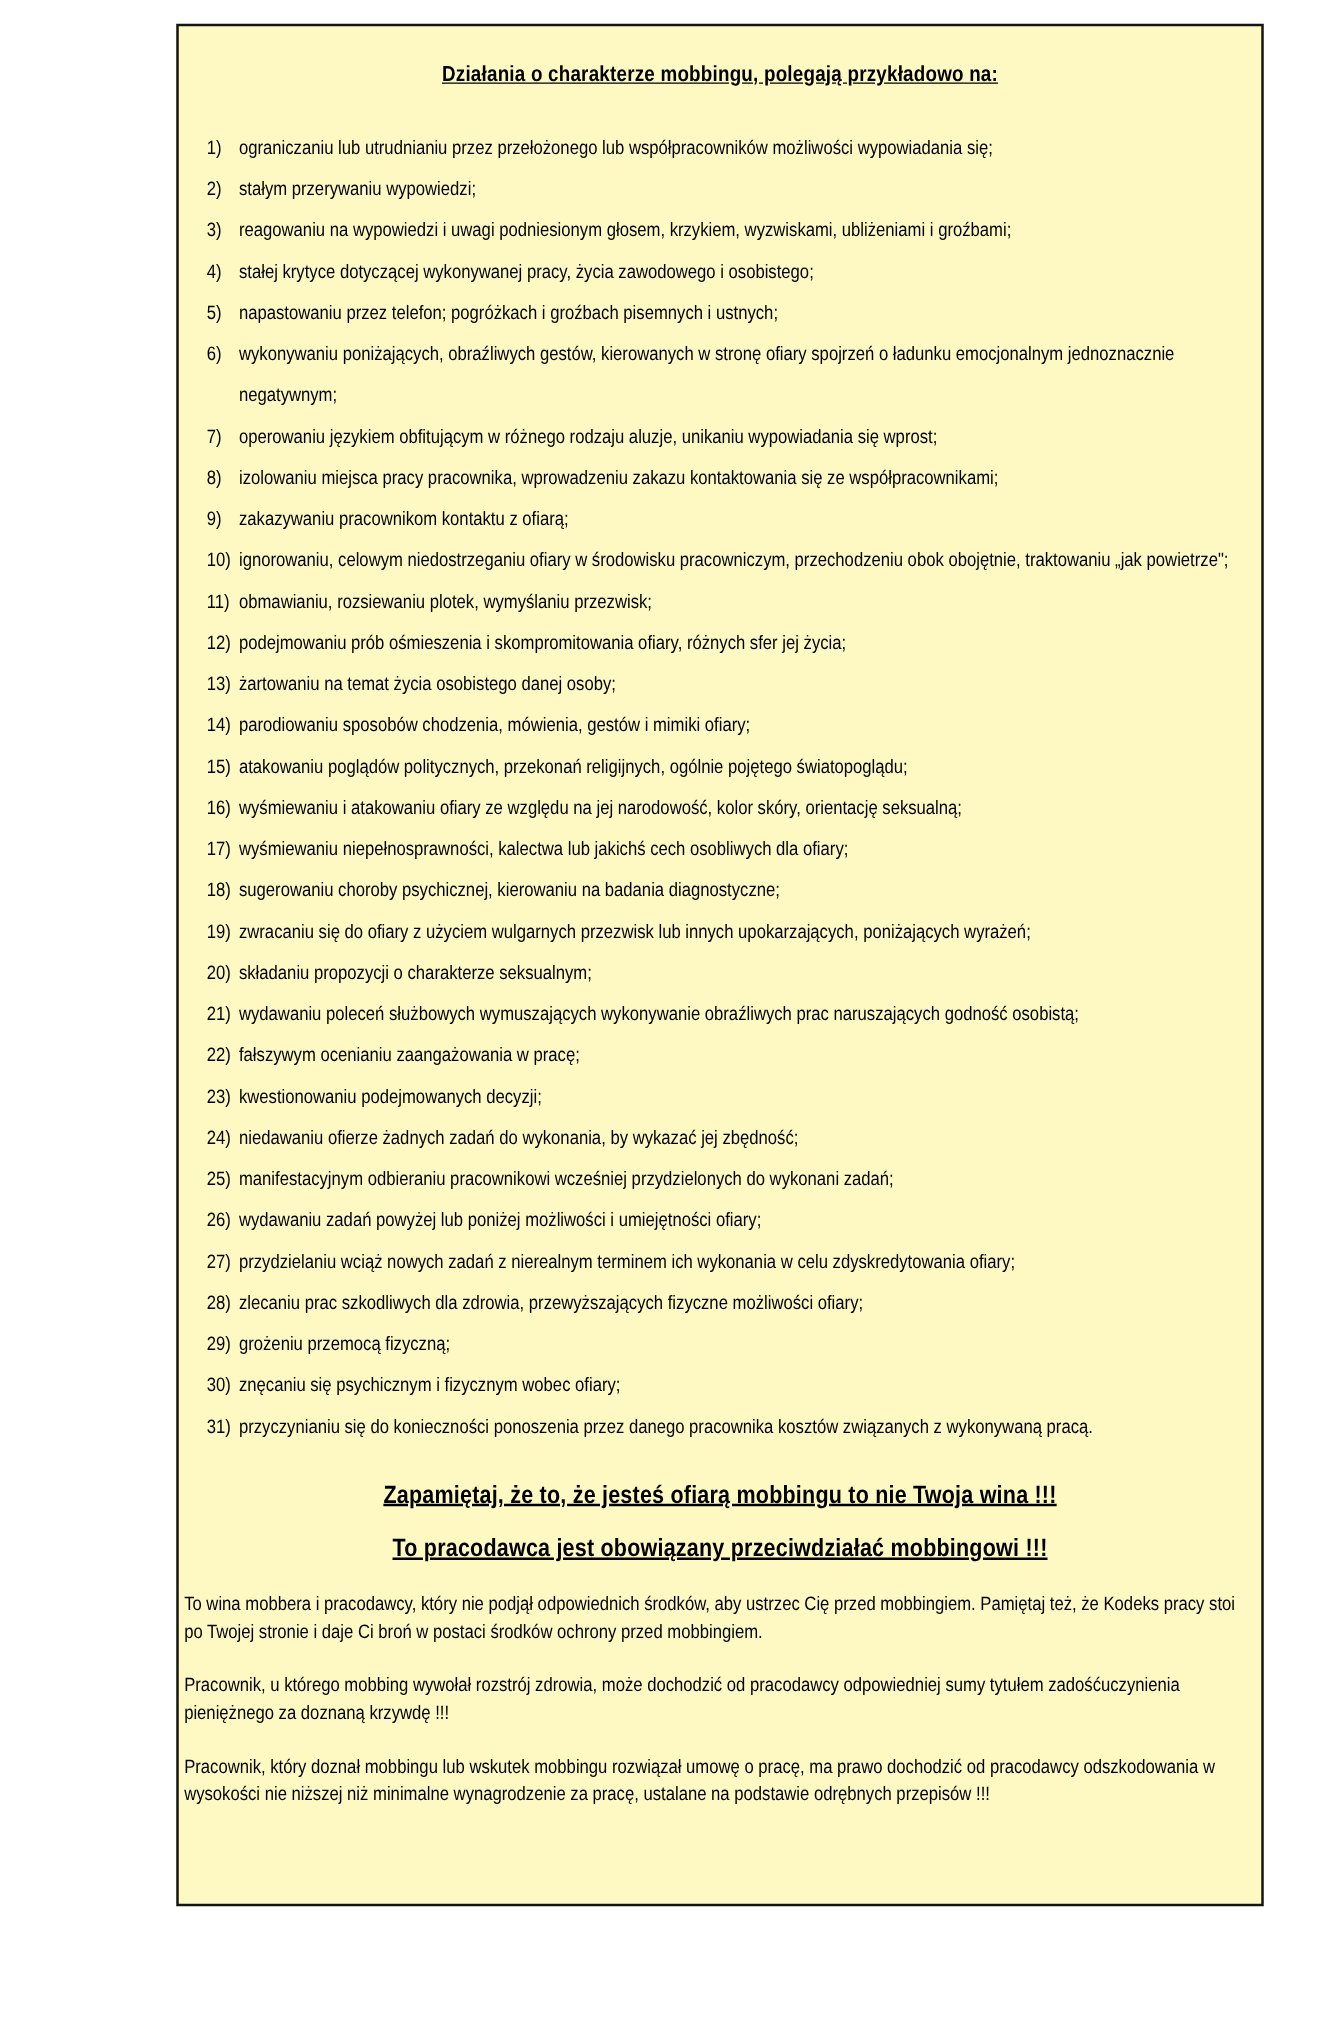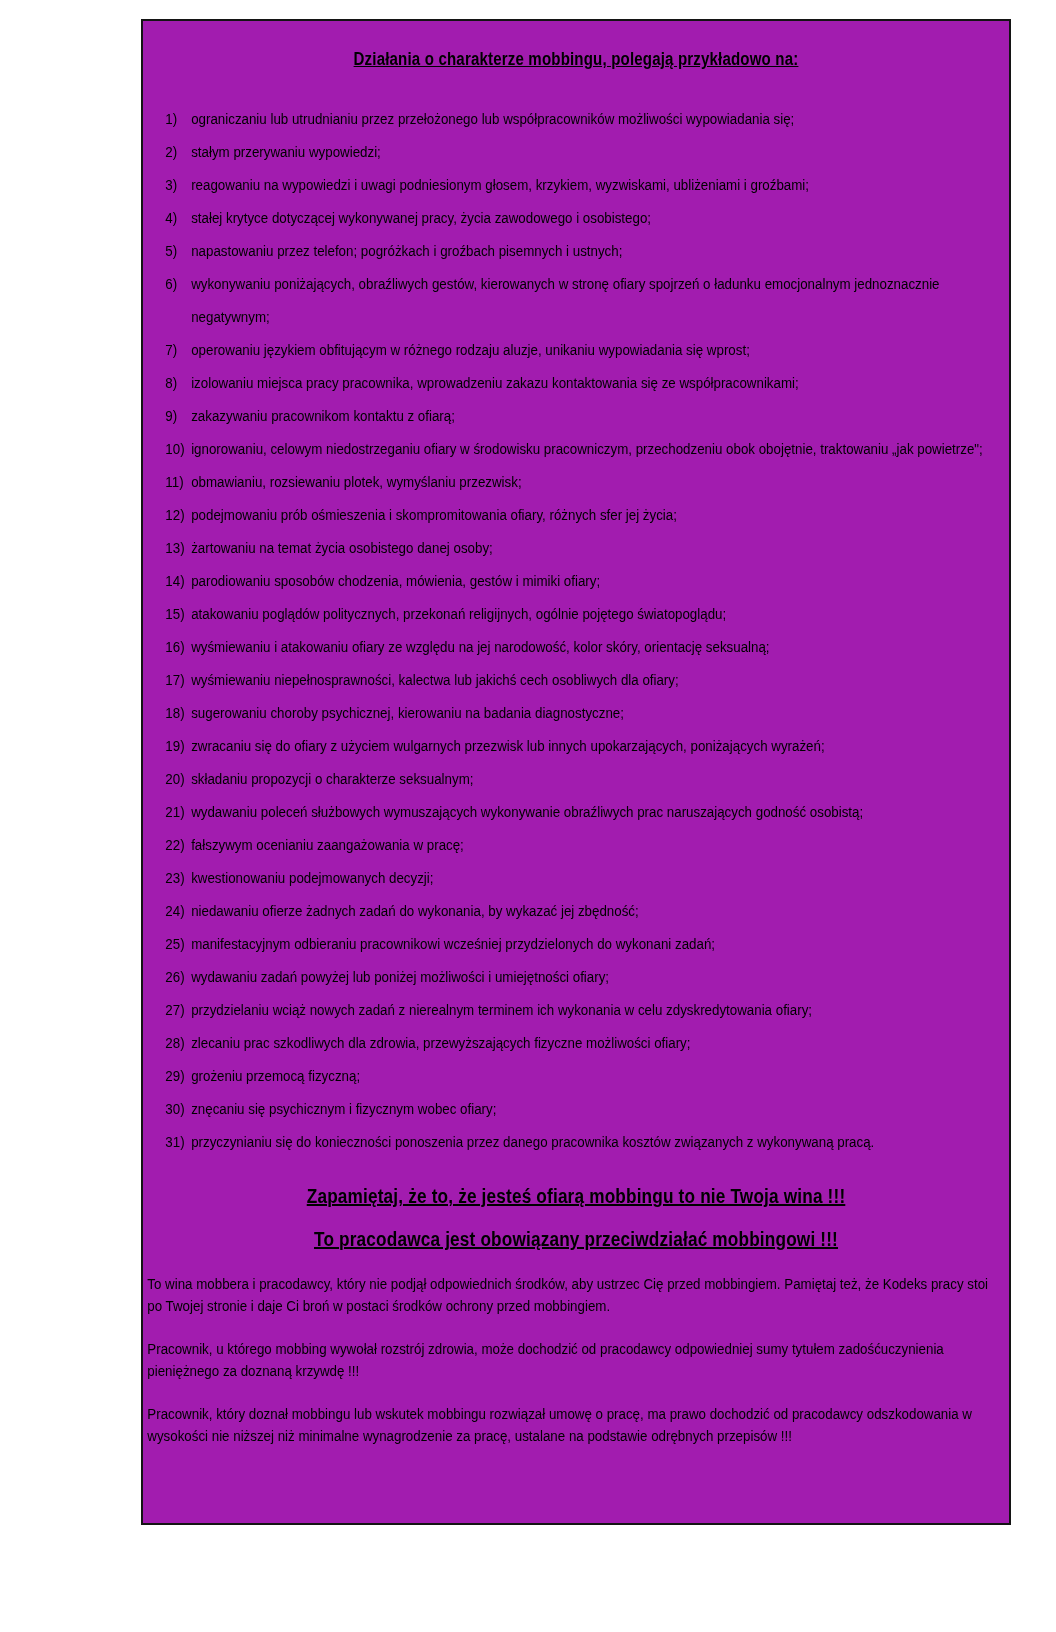--- a/index.html
+++ b/index.html
@@ -3,21 +3,21 @@
 <meta charset="utf-8">
 <style>
   html, body { margin:0; padding:0; }
   body {
     width:1056px; height:1632px; background:#ffffff; position:relative;
     font-family:"Liberation Sans", sans-serif; color:#000;
     -webkit-font-smoothing:antialiased;
   }
   .doc {
     position:absolute; left:141px; top:19px; width:866px; height:1502px;
-    border:2px solid #141414; background:#a21caf; overflow:hidden;
+    border:2px solid #141414; background:#fef9c3; overflow:hidden;
   }
   
   .inner {
     position:absolute; left:0; top:0; width:1007px;
     transform:scaleX(0.86); transform-origin:0 0;
   }
   .title {
     margin:28px 0 0 0; text-align:center;
     font-size:17.5px; font-weight:bold; text-decoration:underline;
     letter-spacing:0.2px;

